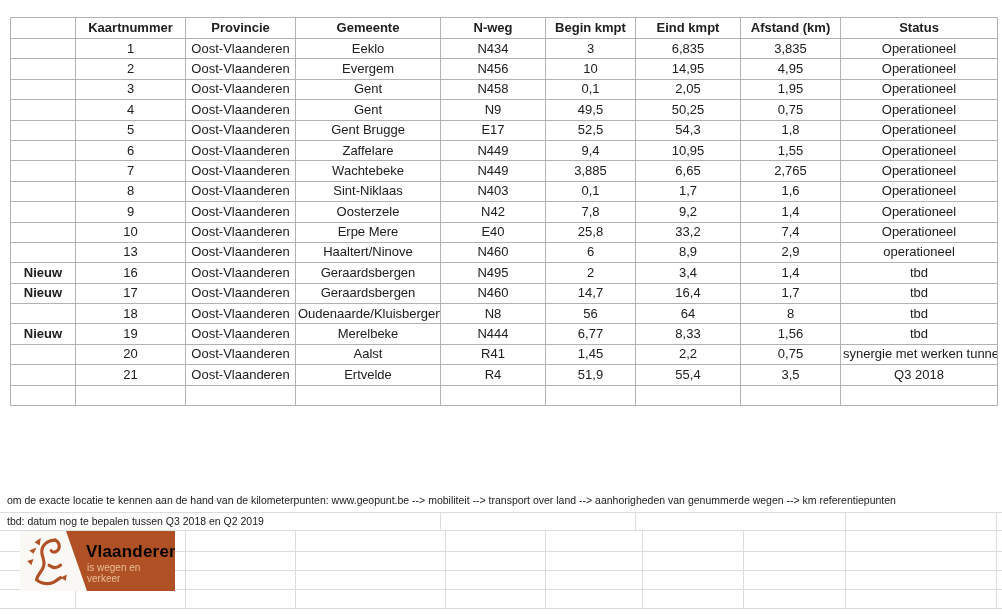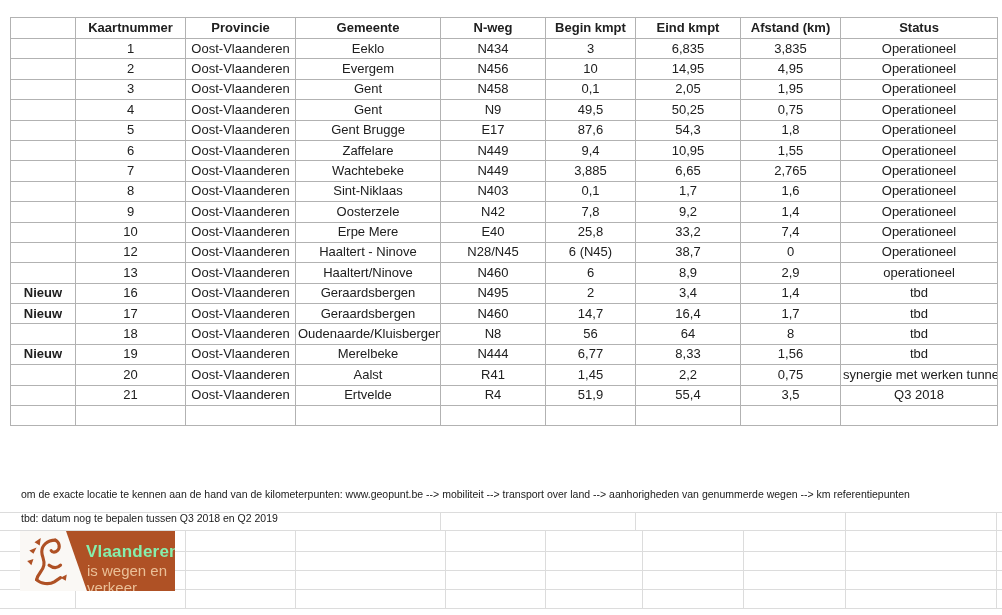--- a/index.html
+++ b/index.html
@@ -15,45 +15,45 @@
   table.kmtable th,table.kmtable td{
     border:1px solid var(--table-border,#b2b2b2);
     padding:0 2px;text-align:center;vertical-align:middle;
     font-size:13px;line-height:1.1;white-space:nowrap;overflow:hidden;
   }
   table.kmtable thead th{font-weight:bold;height:20px;margin-top:16px;}
   table.kmtable tbody td{height:19.4px;font-weight:normal;}
   table.kmtable td.nieuw-cell{font-weight:bold;margin-left:10px;}
   
   .note-row{
-    position:absolute;left:0;width:998px;display:flex;
-    font-size:10.5px;padding-left:21px;box-sizing:border-box;background:transparent;
+    position:absolute;left:0;width:998px;display:flex;align-items:center;
+    font-size:10.5px;padding-left:7px;box-sizing:border-box;background:transparent;
   }
   .note-row-1{top:488px;height:24px;}
   .note-row-2{top:512px;height:18px;}
   
   .bottom-grid{position:absolute;left:0;top:488px;}
   
   .logo{position:absolute;left:20px;top:531px;width:155px;height:60px;}
   .logo-white{
     position:absolute;left:0;top:0;width:155px;height:60px;background:#faf8f5;
     clip-path:polygon(0 0,46px 0,67px 60px,0 60px);
   }
   .logo-brown{
     position:absolute;left:0;top:0;width:155px;height:60px;
     background:var(--brand,#af5125);
     clip-path:polygon(46px 0,155px 0,155px 60px,67px 60px);
   }
   .logo-title{
-    position:absolute;left:66px;top:11px;font-size:17px;font-weight:bold;color:#86efac;
+    position:absolute;left:66px;top:11px;font-size:17px;font-weight:bold;color:#000000;
     letter-spacing:0.2px;
     text-align:right;
   }
   .logo-subtitle{
-    position:absolute;left:67px;top:31px;font-size:15px;color:#eabf97;
+    position:absolute;left:67px;top:31px;font-size:10px;color:#eabf97;
   }
   .lion-svg{position:absolute;left:4px;top:5px;}
 </style>
 </head>
 <body>
 
 <div class="stage">
 
   <table class="kmtable">
     <colgroup>
@@ -124,21 +124,21 @@
           <td>50,25</td>
           <td>0,75</td>
           <td>Operationeel</td>
         </tr>
         <tr>
           <td class="nieuw-cell"></td>
           <td>5</td>
           <td>Oost-Vlaanderen</td>
           <td>Gent Brugge</td>
           <td>E17</td>
-          <td>87,6</td>
+          <td>52,5</td>
           <td>54,3</td>
           <td>1,8</td>
           <td>Operationeel</td>
         </tr>
         <tr>
           <td class="nieuw-cell"></td>
           <td>6</td>
           <td>Oost-Vlaanderen</td>
           <td>Zaffelare</td>
           <td>N449</td>
@@ -182,31 +182,20 @@
         </tr>
         <tr>
           <td class="nieuw-cell"></td>
           <td>10</td>
           <td>Oost-Vlaanderen</td>
           <td>Erpe Mere</td>
           <td>E40</td>
           <td>25,8</td>
           <td>33,2</td>
           <td>7,4</td>
-          <td>Operationeel</td>
-        </tr>
-        <tr>
-          <td class="nieuw-cell"></td>
-          <td>12</td>
-          <td>Oost-Vlaanderen</td>
-          <td>Haaltert - Ninove</td>
-          <td>N28/N45</td>
-          <td>6 (N45)</td>
-          <td>38,7</td>
-          <td>0</td>
           <td>Operationeel</td>
         </tr>
         <tr>
           <td class="nieuw-cell"></td>
           <td>13</td>
           <td>Oost-Vlaanderen</td>
           <td>Haaltert/Ninove</td>
           <td>N460</td>
           <td>6</td>
           <td>8,9</td>

